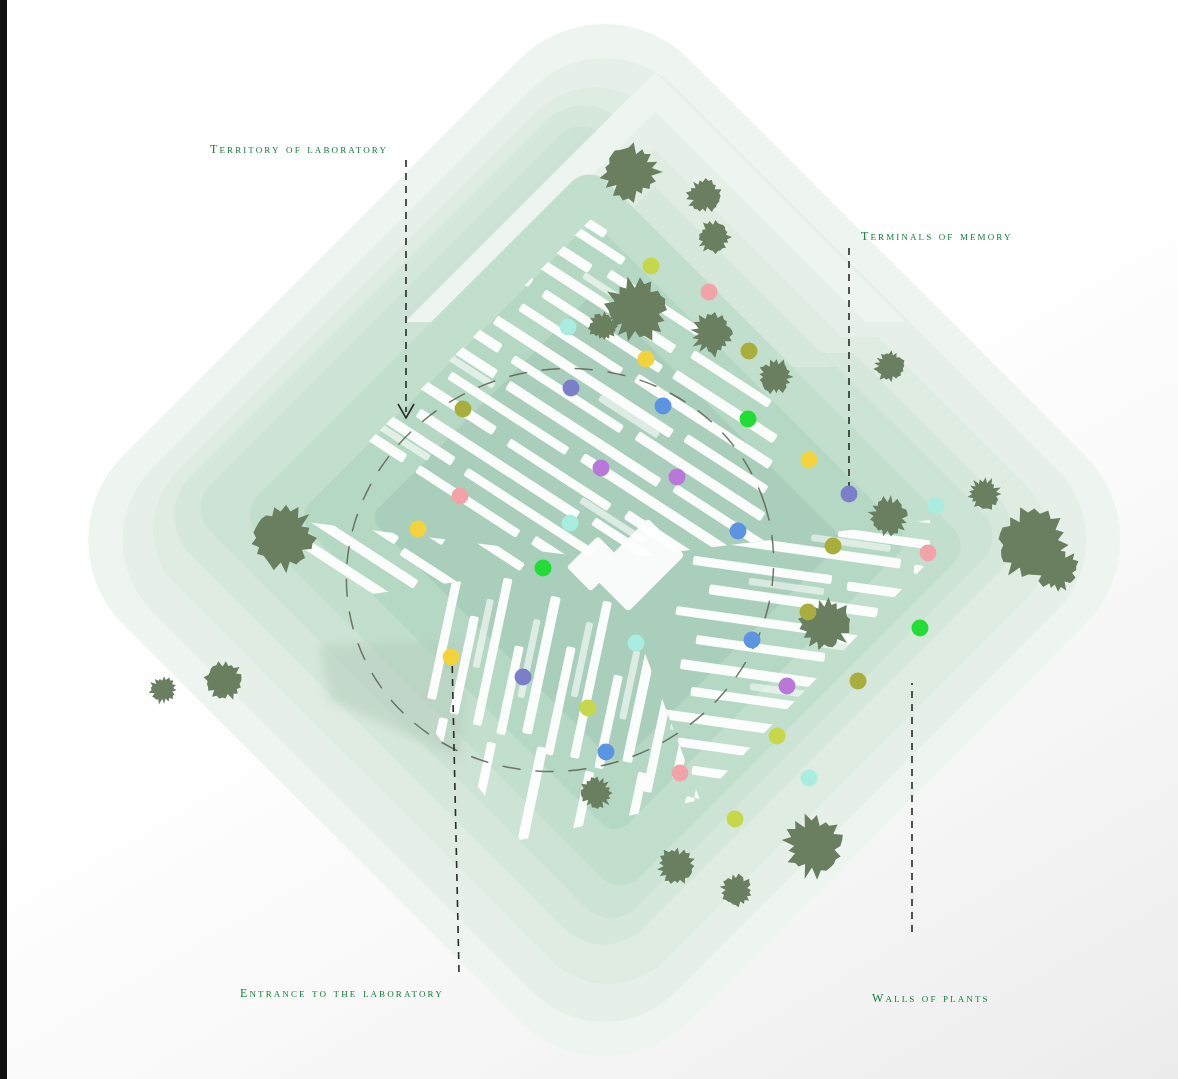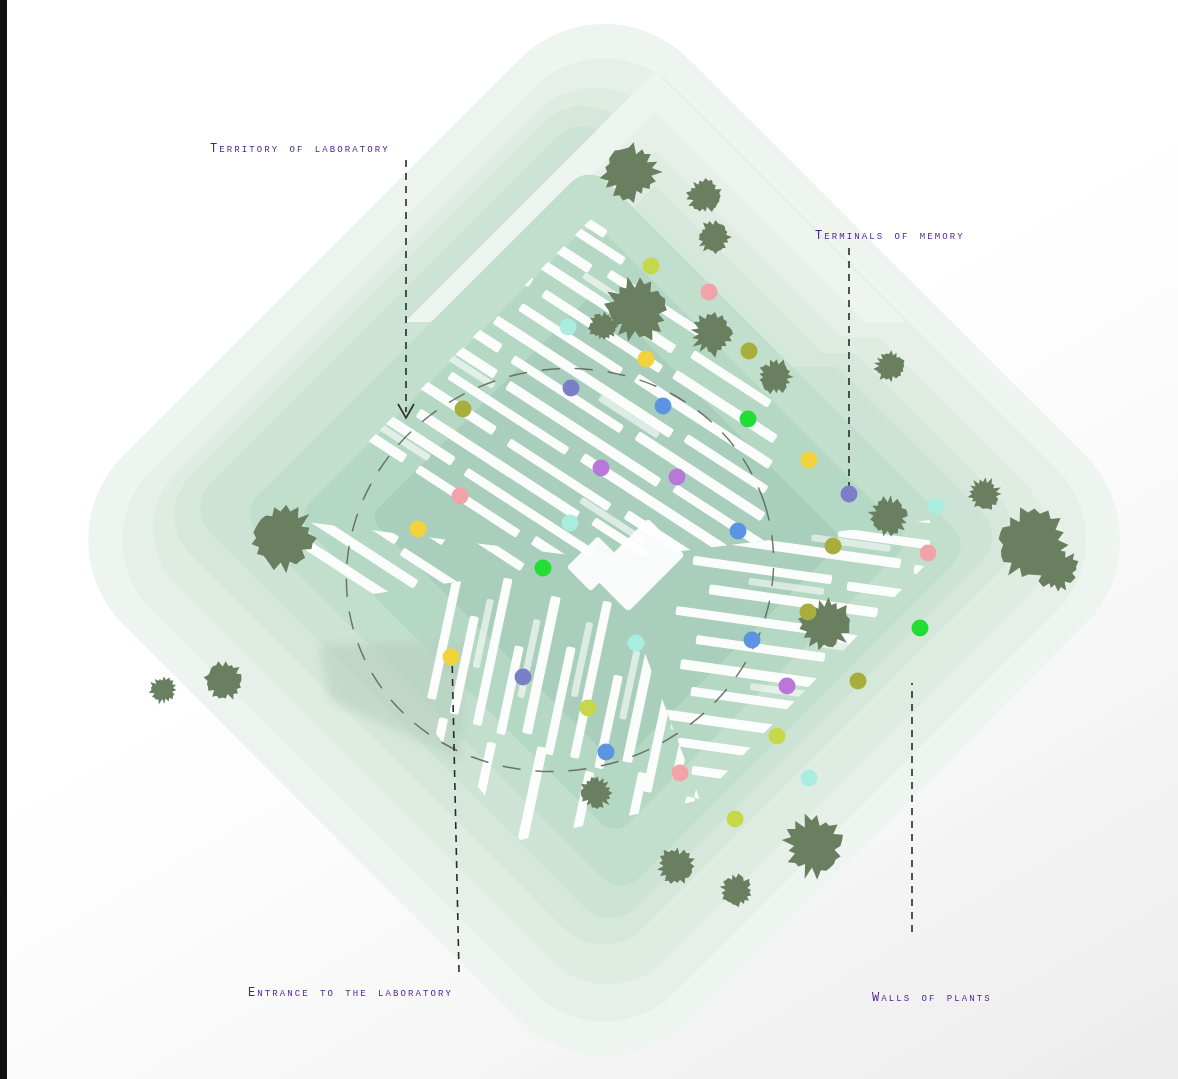--- a/index.html
+++ b/index.html
@@ -6,32 +6,32 @@
   body{
     width:1178px;height:1079px;overflow:hidden;position:relative;
     font-family:"Liberation Sans", sans-serif;
     background:linear-gradient(150deg,#ffffff 0%,#ffffff 45%,#fbfbfb 62%,#f2f2f2 85%,#ececec 100%);
   }
   #stage{position:absolute;inset:0;}
   .edge-strip{position:absolute;left:0;top:0;width:7px;height:1079px;background:#101010;}
   svg.map{position:absolute;left:0;top:0;width:1178px;height:1079px;}
   .lbl{
     position:absolute;
-    font-family:Liberation Mono, monospace;
+    font-family:Liberation Serif, serif;
     font-size:13.5px;
     letter-spacing:2.1px;
-    color:#4c1d95;
+    color:#15803d;
     white-space:nowrap;
     font-variant:small-caps;
     text-transform:lowercase;
   }
   .lbl::first-letter{font-size:16.5px;}
   .lbl-territory{left:210px;top:138px;}
-  .lbl-terminals{left:815px;top:225px;}
-  .lbl-entrance{left:248px;top:982px;}
+  .lbl-terminals{left:861px;top:225px;}
+  .lbl-entrance{left:240px;top:982px;}
   .lbl-walls{left:872px;top:987px;}
 </style>
 </head>
 <body>
 
 <div id="stage">
 
   <svg class="map" viewBox="0 0 1178 1079">
     <defs>
       <filter id="soft" x="-20%" y="-20%" width="140%" height="140%">

